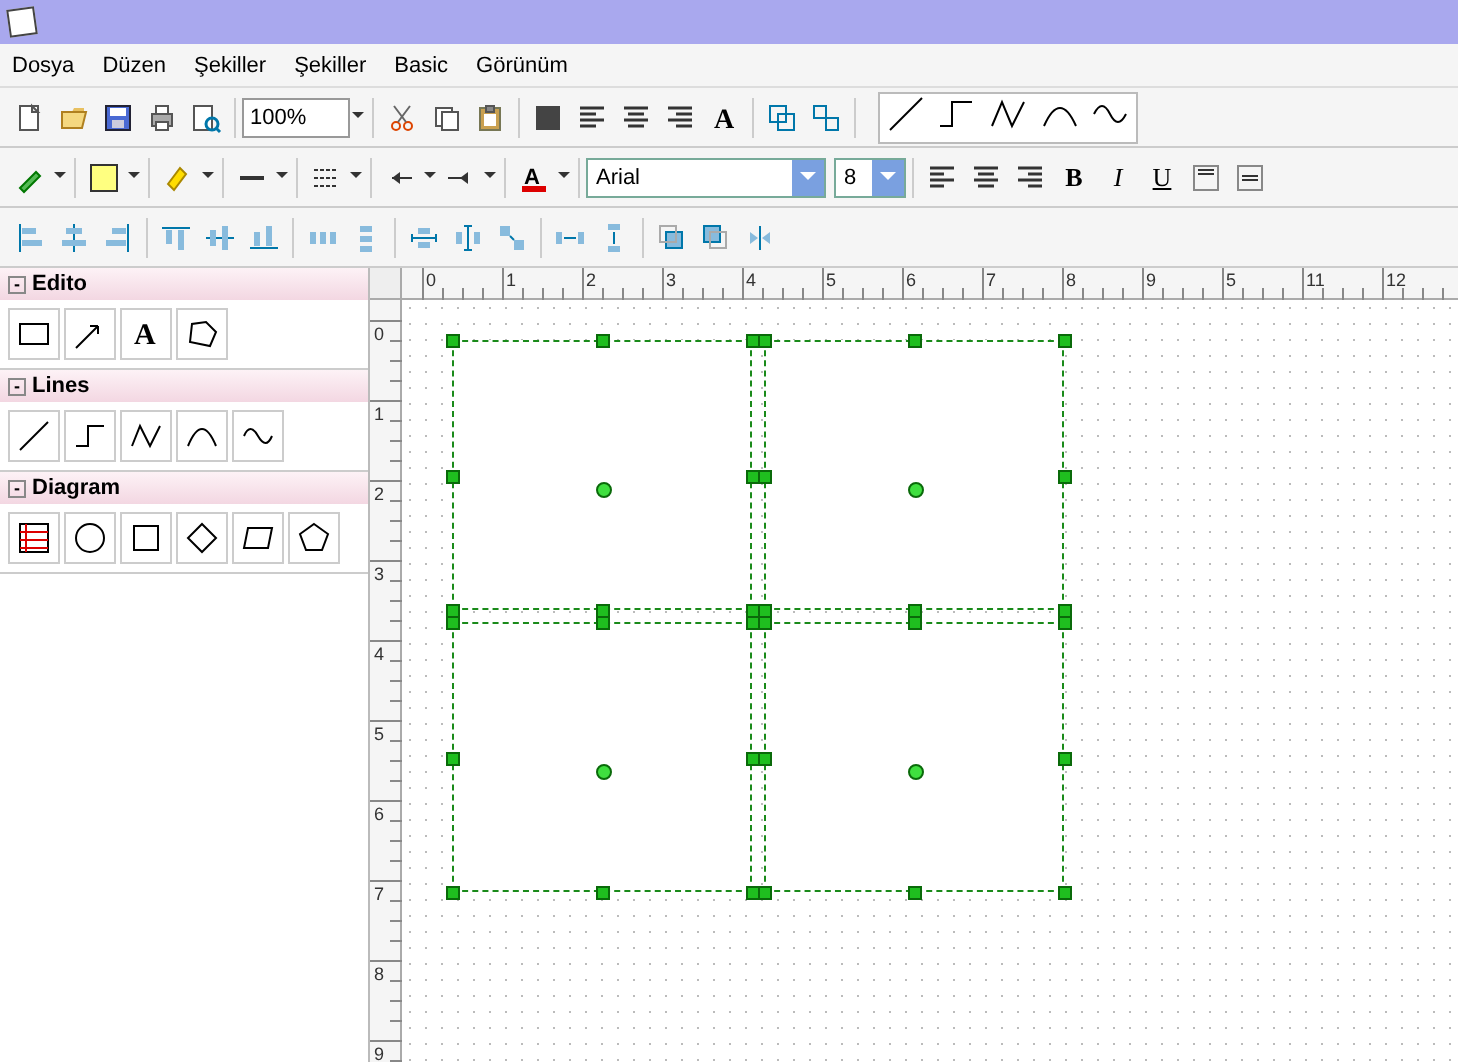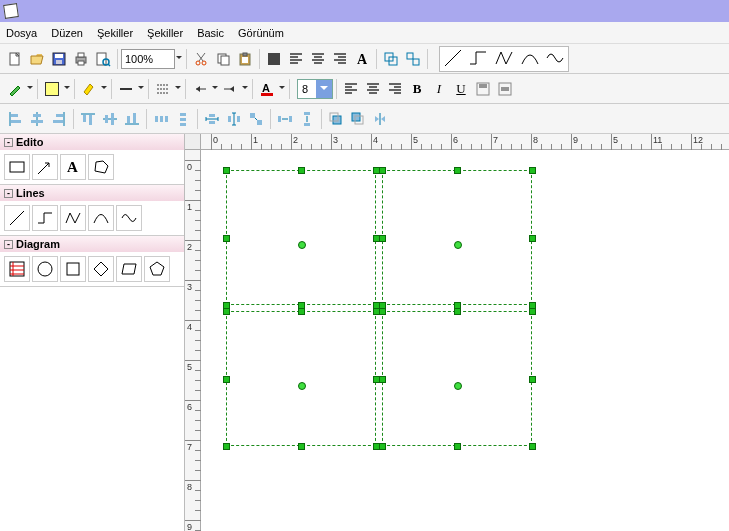--- a/index.html
+++ b/index.html
@@ -231,20 +231,24 @@
   <div class="sep"></div>
   <div class="tb">
       <svg viewBox="0 0 16 16">
         <text x="3" y="11" font-size="11" font-weight="bold">A</text>
         <rect x="2" y="12" width="12" height="3" fill="#d00"></rect>
       </svg>
     </div>
     <div class="dd"></div>
   <div class="sep"></div>
 
+  <div class="combo" style="width:120px">
+    <span class="ctext">Arial</span>
+    <span class="cbtn"></span>
+  </div>
   <div class="combo" style="width:36px;margin-left:4px">
     <span class="ctext">8</span>
     <span class="cbtn"></span>
   </div>
   <div class="sep"></div>
   <div class="tb">
       <svg viewBox="0 0 16 16">
         <path d="M2 3h12M2 6h7M2 9h12M2 12h7" stroke="#333" stroke-width="1.5"></path>
       </svg>
     </div>

